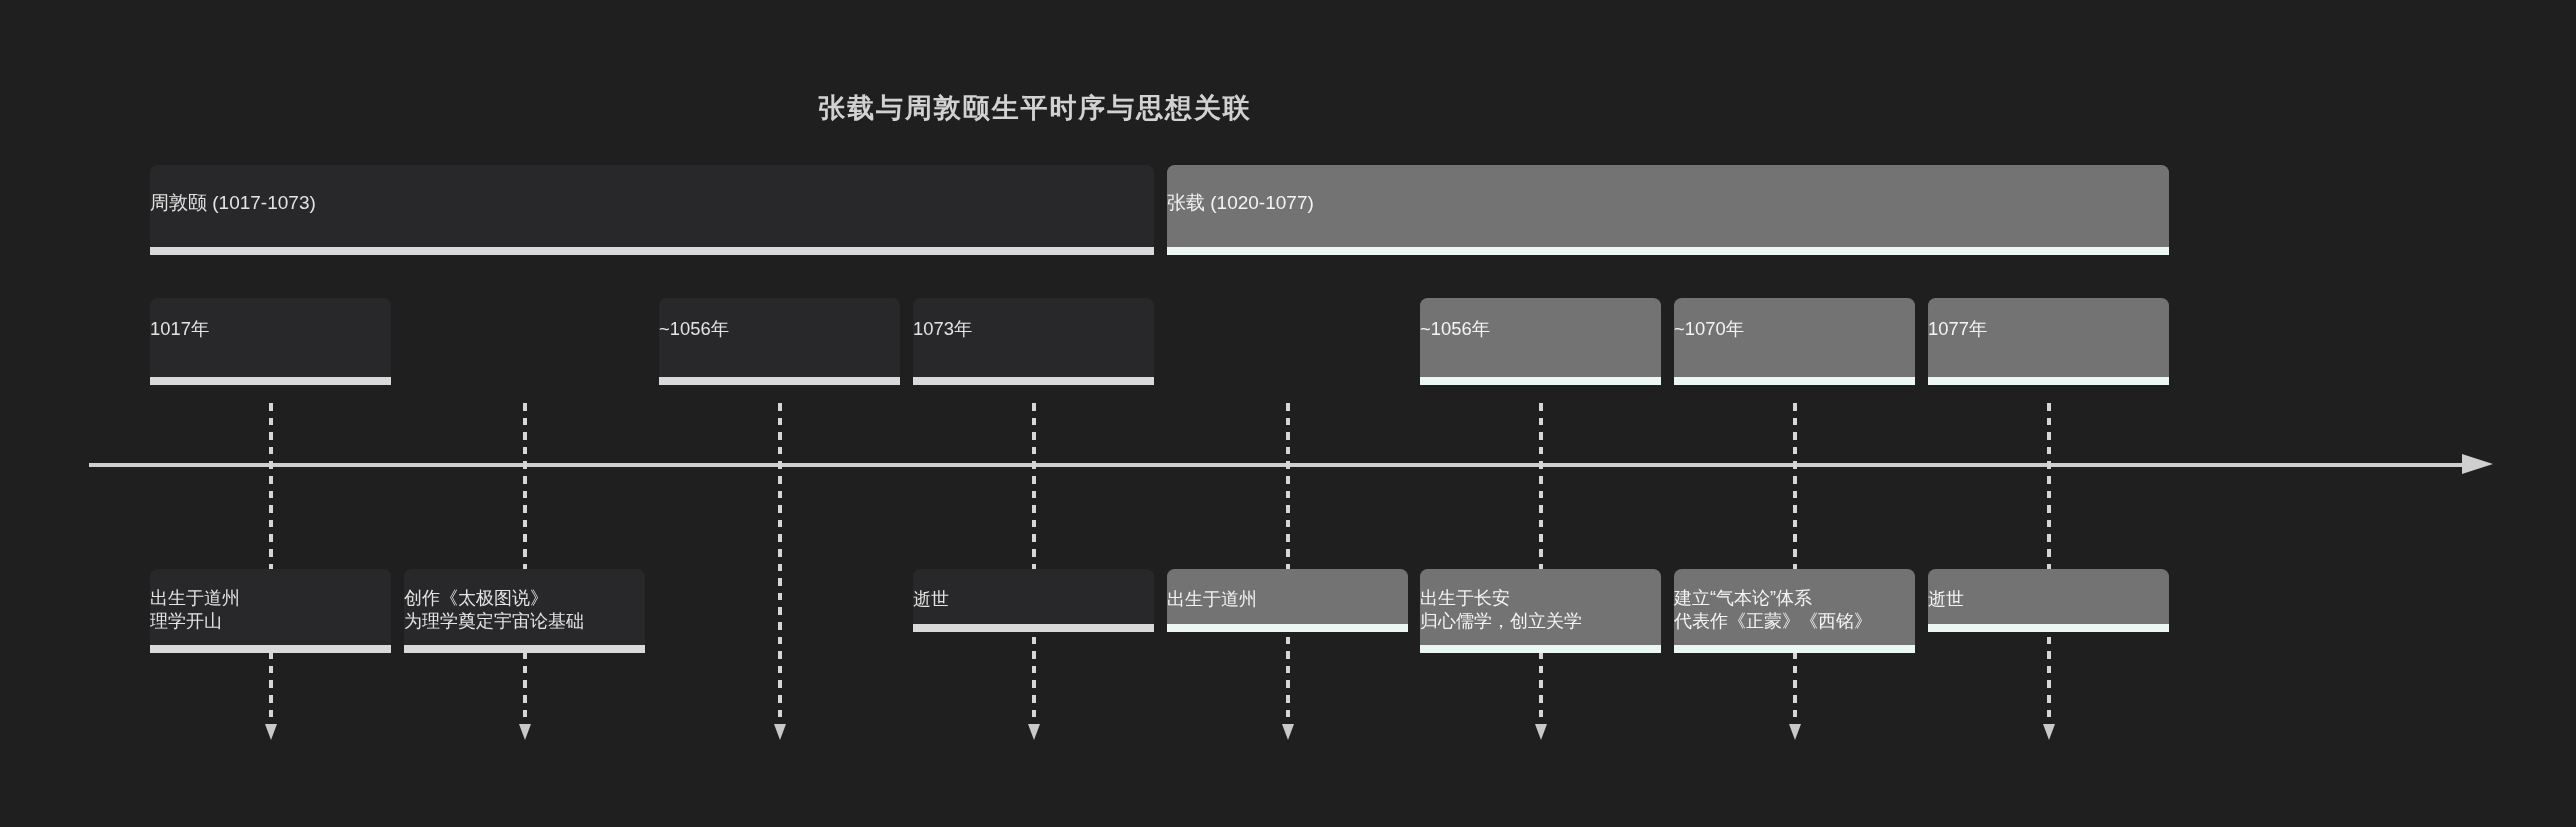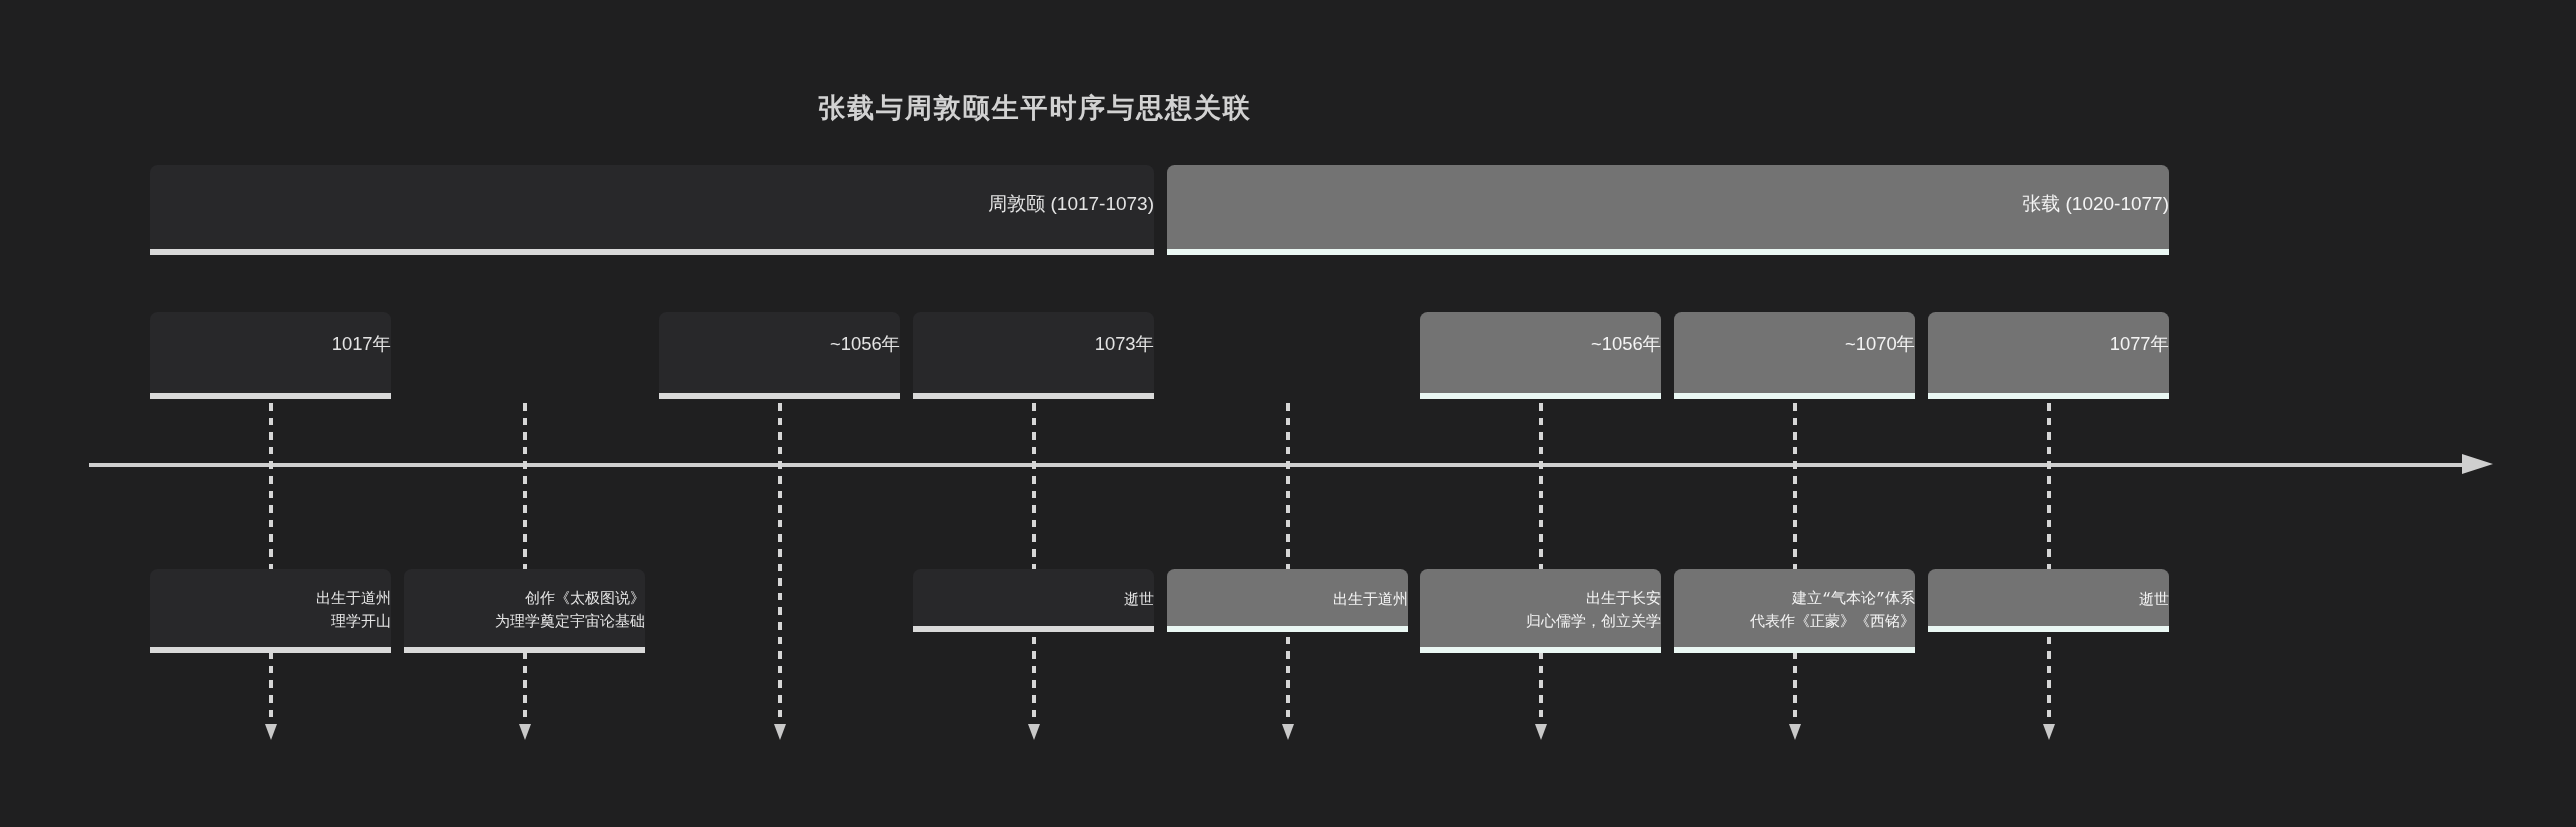--- a/index.html
+++ b/index.html
@@ -10,34 +10,34 @@
   .title{
     position:absolute;left:718px;top:90px;width:634px;text-align:center;
     font-size:27px;font-weight:bold;letter-spacing:1.9px;color:#d2d2d2;white-space:nowrap;
   }
   
   .c1{--cx:271px;}  .c2{--cx:525px;}  .c3{--cx:780px;} .c4{--cx:1034px;}
   .c5{--cx:1288px;} .c6{--cx:1541px;} .c7{--cx:1795px;} .c8{--cx:2049px;}
 
   .box{
     position:absolute;box-sizing:border-box;display:flex;flex-direction:column;
-    align-items:flex-end;justify-content:center;border-radius:7.6px 7.6px 0 0;
-    border-bottom:6px solid #8b5cf6;text-align:center;z-index:3;
+    align-items:flex-start;justify-content:center;border-radius:7.6px 7.6px 0 0;
+    border-bottom:8px solid #8b5cf6;text-align:center;z-index:3;
   }
   .sec-a{background:#28282a;border-bottom-color:#d9d9d9;color:#e4e4e4;}
   .sec-b{background:#737373;border-bottom-color:#eaf7f3;color:#f4f4f4;}
 
   .sec-header{top:165px;height:90px;font-size:19px;padding-bottom:6.3px;}
   .pos-sec-a{left:150px;width:1004px;}
   .pos-sec-b{left:1167px;width:1002px;}
 
-  .ybox{top:312px;height:87px;width:241px;left:calc(var(--cx) - 121px);
+  .ybox{top:298px;height:87px;width:241px;left:calc(var(--cx) - 121px);
         font-size:18.4px;padding-bottom:18px;}
   .dbox{top:569px;width:241px;left:calc(var(--cx) - 121px);
-        font-size:15px;line-height:23px;padding-top:5px;font-family:Liberation Mono, monospace;}
+        font-size:18px;line-height:23px;padding-top:5px;}
   .dbox.two{height:84px;}
   .dbox.one{height:63px;}
 
   .dash{
     position:absolute;top:403px;height:322px;width:3.8px;z-index:1;
     left:calc(var(--cx) - 1.9px);
     background:repeating-linear-gradient(to bottom,#d6d6d6 0 7.6px,transparent 7.6px 14.6px);
   }
   .darr{
     position:absolute;top:724px;width:0;height:0;z-index:2;

